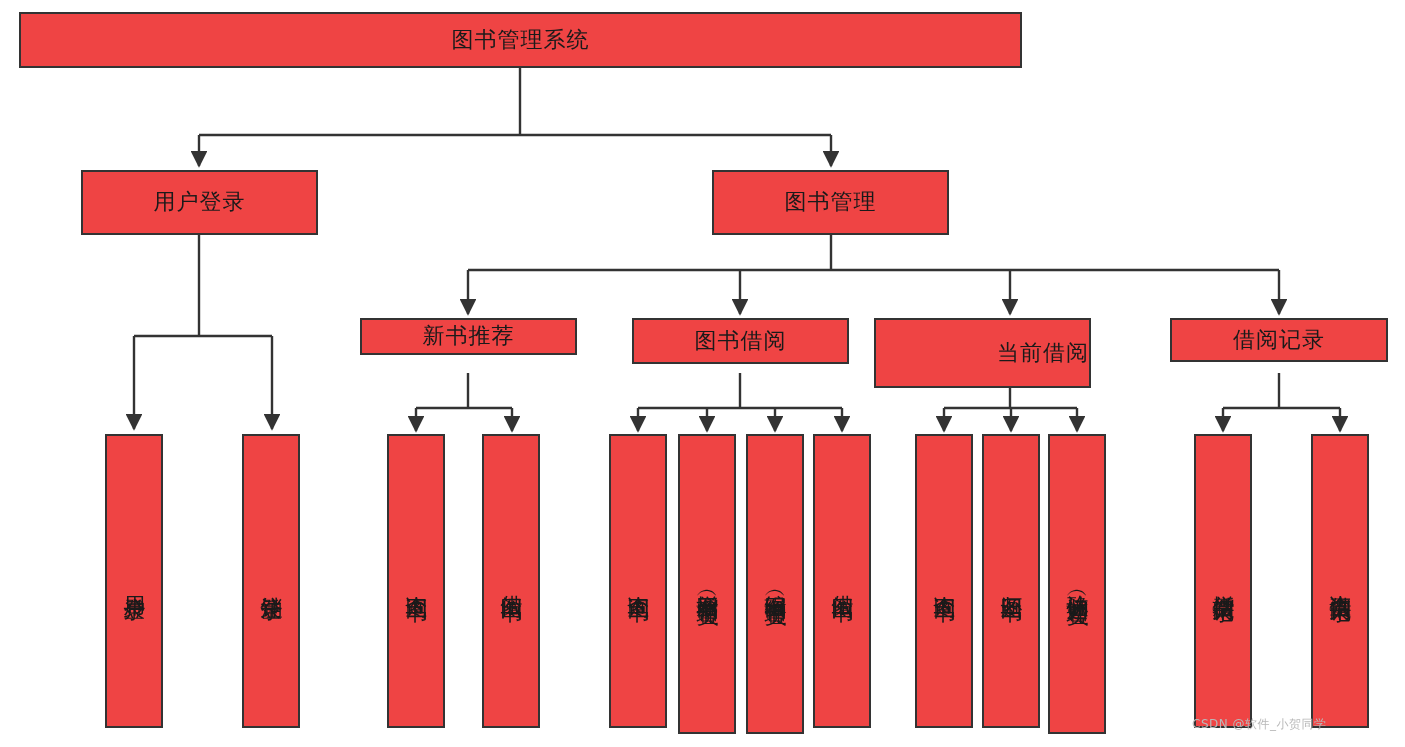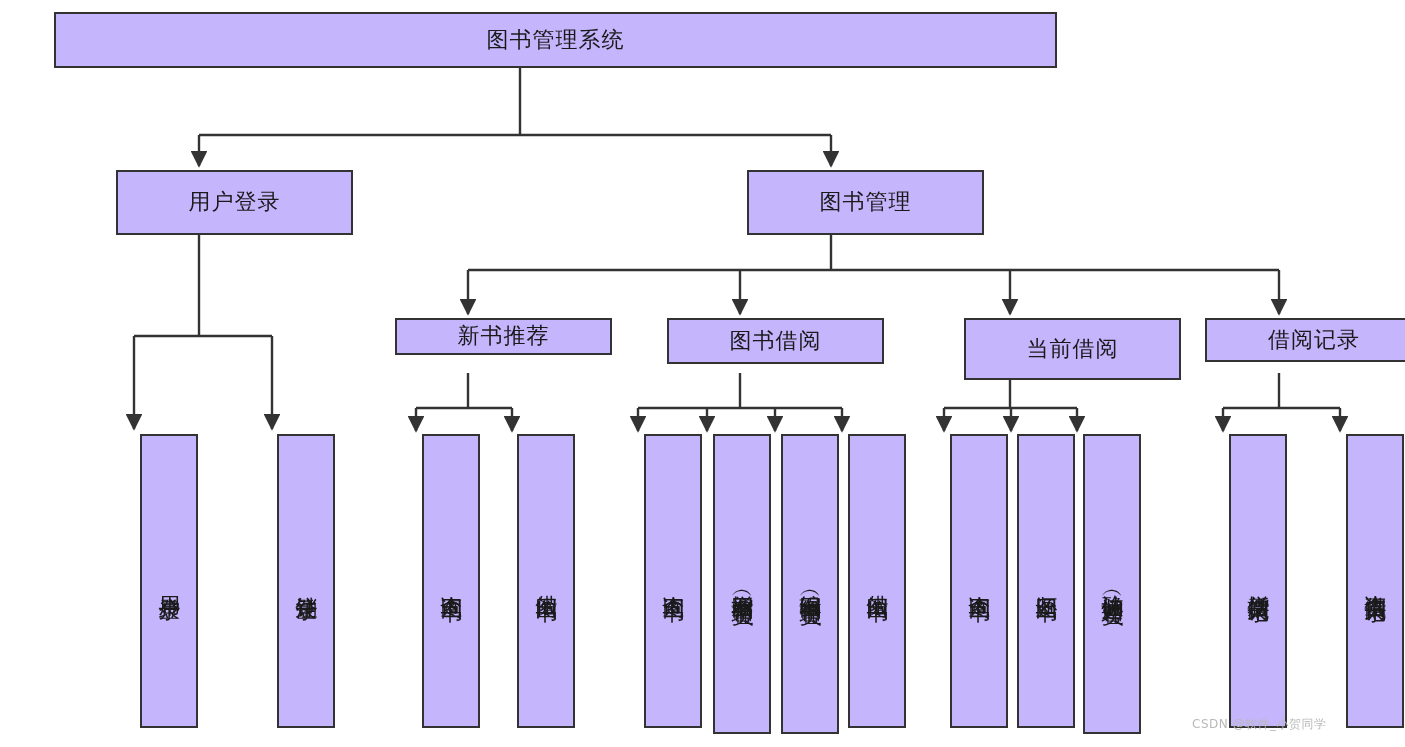--- a/index.html
+++ b/index.html
@@ -21,27 +21,26 @@
     position: absolute;
     left: 0;
     top: 0;
     width: 1405px;
     height: 747px;
   }
   .node {
     position: absolute;
     box-sizing: border-box;
     border: 2px solid #333333;
-    background: #c4b5fd;
+    background: #ef4444;
     display: flex;
     align-items: center;
     justify-content: center;
     color: #1a1a1a;
     z-index: 2;
-    margin-left: 35px;
   }
   .node.horiz {
     font-size: 22px;
     letter-spacing: 1px;
     line-height: 1.2;
     white-space: nowrap;
   }
   .node.vert {
     writing-mode: vertical-rl;
     text-orientation: upright;
@@ -135,21 +134,21 @@
   <div class="node horiz" style="left:712px; top:170px; width:237px; height:65px;">
     <span class="label">图书管理</span>
   </div>
 
   <div class="node horiz" style="left:360px; top:318px; width:217px; height:37px;">
     <span class="label">新书推荐</span>
   </div>
   <div class="node horiz" style="left:632px; top:318px; width:217px; height:46px;">
     <span class="label">图书借阅</span>
   </div>
-  <div class="node horiz" style="left:929px; top:318px; width:217px; height:62px;">
+  <div class="node horiz" style="left:874px; top:318px; width:217px; height:70px;justify-content:flex-end;">
     <span class="label">当前借阅</span>
   </div>
   <div class="node horiz" style="left:1170px; top:318px; width:218px; height:44px;">
     <span class="label">借阅记录</span>
   </div>
 
   <div class="node vert" style="left:105px; top:434px; width:58px; height:294px;">
     <span class="label">用户登录</span>
   </div>
   <div class="node vert" style="left:242px; top:434px; width:58px; height:294px;">

